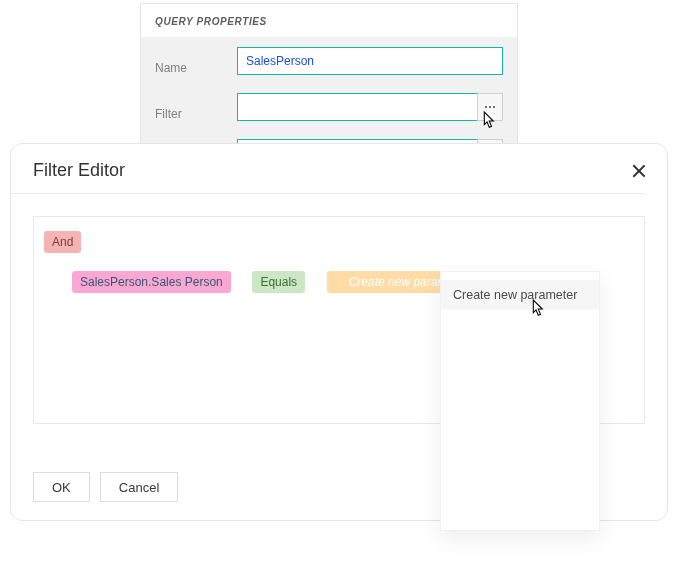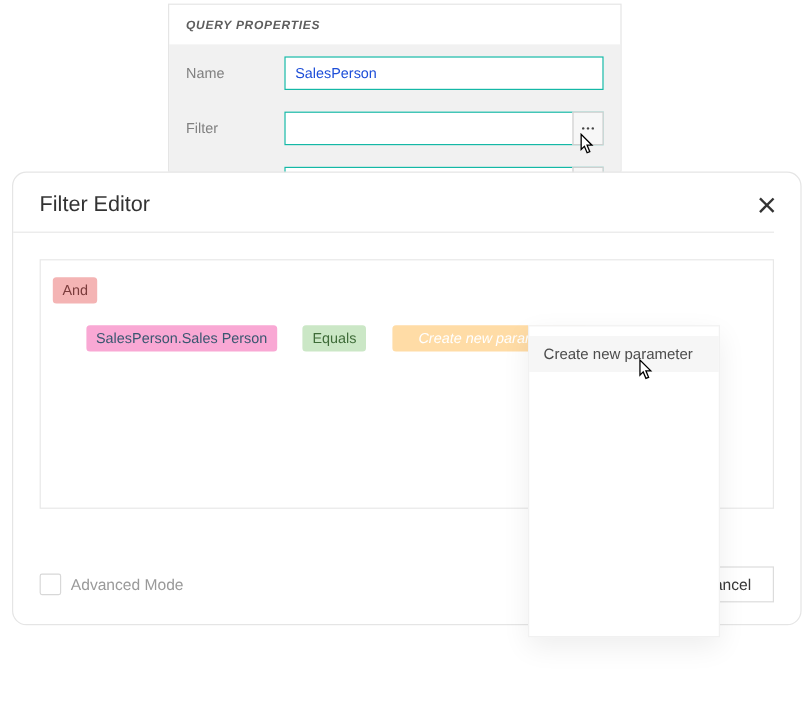--- a/index.html
+++ b/index.html
@@ -29,21 +29,21 @@
     letter-spacing: .6px;
     color: #5e5e5e;
     font-style: italic;
   }
   .qp-body {
     background: #f1f1f1;
     padding: 10px 14px 24px;
   }
   .qp-row {
     display: flex;
-    align-items: center;
+    align-items: flex-end;
     margin-bottom: 18px;
   }
   .qp-row:last-child { margin-bottom: 0; }
   .qp-label {
     width: 82px;
     font-size: 12px;
     color: #808080;
   }
   .qp-field {
     flex: 1;
@@ -234,24 +234,20 @@
   <div class="canvas">
     <span class="pill pill-and">And</span>
     <div class="edrow">
       <span class="pill pill-field">SalesPerson.Sales Person</span>
       <span class="pill pill-op">Equals</span>
       <span class="pill pill-param">Create new parameter</span>
     </div>
   </div>
 
   <div class="dlg-footer">
-    <div class="chk-wrap">
-      <div class="chk"></div>
-      <div class="adv-label">Advanced Mode</div>
-    </div>
     <div class="btns">
       <div class="btn">OK</div>
       <div class="btn">Cancel</div>
     </div>
   </div>
 </div>
 
 <div class="popup">
   <div class="popup-item">Create new parameter</div>
 </div>

